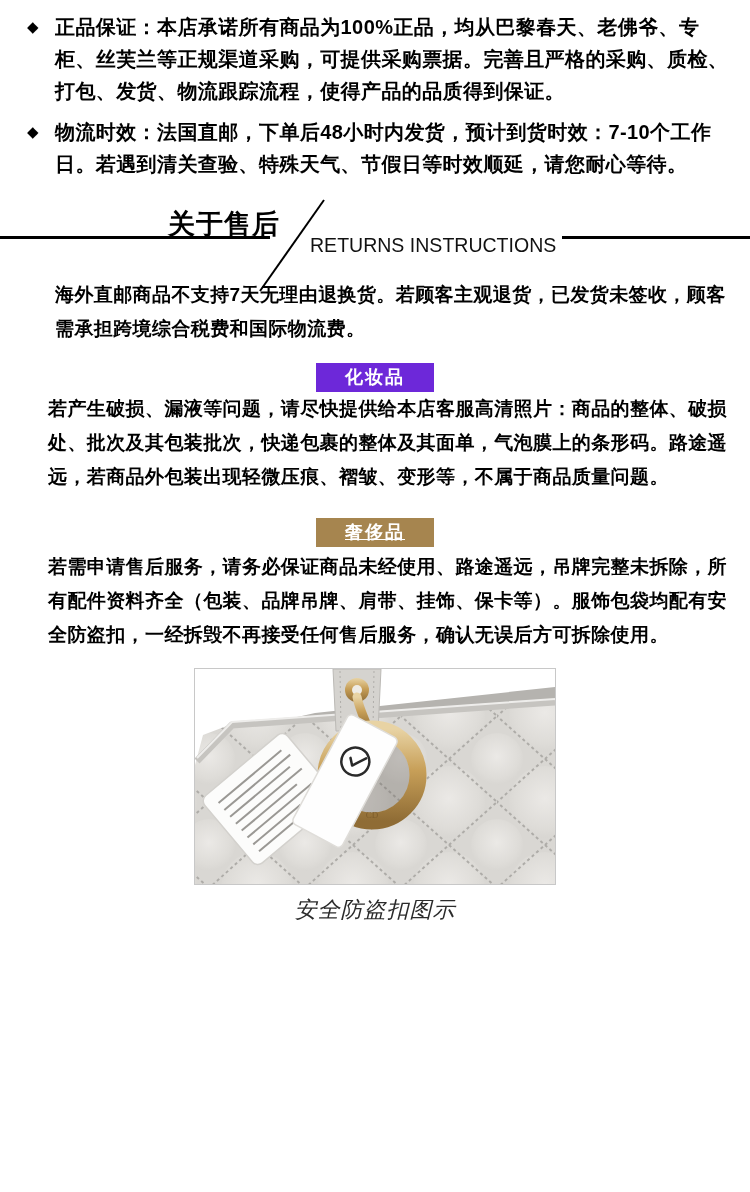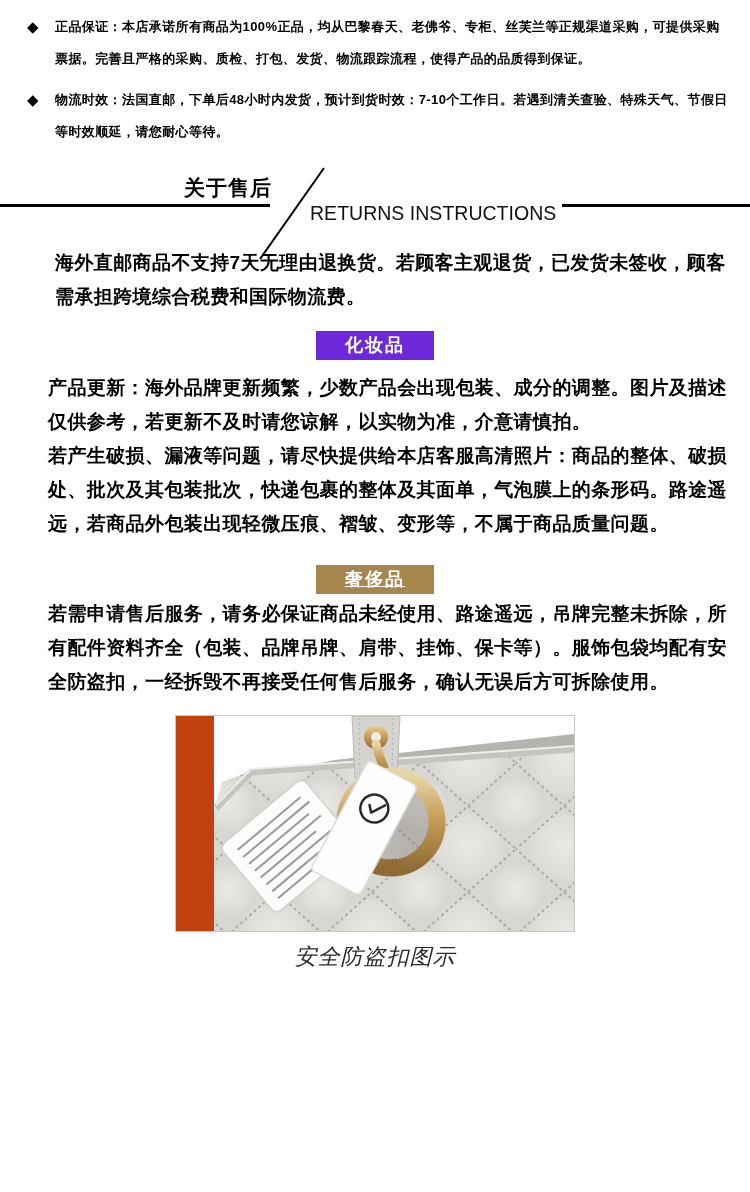--- a/index.html
+++ b/index.html
@@ -10,42 +10,42 @@
     background:#fff;
     font-family:"Liberation Sans",sans-serif;
     color:#000;
     overflow:hidden;
     box-sizing:border-box;
   }
   
   .bullets{padding:11px 20px 0 27px;}
   .bullet{display:flex;margin-bottom:9px;}
   .bullet .marker{width:28px;flex:0 0 28px;font-size:15px;line-height:32px;color:#000;}
-  .bullet .btext{margin:0;flex:1;font-size:13px;line-height:32px;font-weight:600;letter-spacing:.4px;}
+  .bullet .btext{margin:0;flex:1;font-size:20px;line-height:32px;font-weight:600;letter-spacing:.4px;}
   
   .sec-header{position:relative;height:70px;margin-top:18px;}
   .hr{position:absolute;top:38px;height:3px;background:#000;}
   .hr-left{left:0;width:270px;}
   .hr-right{right:0;width:188px;}
-  .title-zh{position:absolute;left:4px;top:8px;width:268px;text-align:right;font-size:21px;font-weight:bold;letter-spacing:1px;}
+  .title-zh{position:absolute;left:12px;top:8px;width:268px;text-align:right;font-size:27px;font-weight:bold;letter-spacing:1px;}
   .slash{position:absolute;left:252px;top:0;width:76px;height:95px;overflow:visible;}
   .title-en{position:absolute;left:310px;top:35px;font-size:21px;color:#111;letter-spacing:0;transform:scaleX(.93);transform-origin:left center;white-space:nowrap;}
   
   .intro{margin:10px 23px 0 55px;font-size:19px;line-height:34px;font-weight:600;letter-spacing:.4px;}
   .para{margin:0 23px 0 48px;font-size:19px;line-height:34px;font-weight:600;letter-spacing:.4px;}
   .mt11{margin-top:11px;}
   .mt7{margin-top:7px;}
   .mt3{margin-top:3px;}
   
   .badge{width:118px;height:29px;margin:17px auto 0;background:#a6854f;color:#fff;
          font-size:18px;font-weight:bold;text-align:center;line-height:29px;letter-spacing:2px;}
   .badge.second{margin-top:24px;}
   
   .figure{margin:16px 0 0;text-align:center;}
-  .photo{width:360px;height:215px;margin:0 auto;border:1px solid #c8c8c8;background:#c2410c;overflow:hidden;padding-left:38px;}
+  .photo{width:360px;height:215px;margin:0 auto;border:1px solid #c8c8c8;background:#c2410c;overflow:hidden;}
   .photo svg{display:block;}
   .caption{margin-top:10px;font-size:22px;font-style:italic;color:#2b2b2b;letter-spacing:1px;}
 </style>
 </head>
 <body>
 
 <div class="page">
 
   <section class="bullets">
     <div class="bullet">
@@ -64,21 +64,20 @@
     <svg class="slash" viewBox="0 0 76 95">
       <line x1="72" y1="2" x2="8" y2="93" stroke="#000" stroke-width="2"></line>
     </svg>
     <div class="title-en">RETURNS INSTRUCTIONS</div>
     <div class="hr hr-right"></div>
   </div>
 
   <p class="intro">海外直邮商品不支持7天无理由退换货。若顾客主观退货，已发货未签收，顾客需承担跨境综合税费和国际物流费。</p>
 
   <div class="badge" style="background: #6d28d9;">化妆品</div>
-  <p class="para mt11">产品更新：海外品牌更新频繁，少数产品会出现包装、成分的调整。图片及描述仅供参考，若更新不及时请您谅解，以实物为准，介意请慎拍。</p>
   <p class="para">若产生破损、漏液等问题，请尽快提供给本店客服高清照片：商品的整体、破损处、批次及其包装批次，快递包裹的整体及其面单，气泡膜上的条形码。路途遥远，若商品外包装出现轻微压痕、褶皱、变形等，不属于商品质量问题。</p>
 
   <div class="badge second" style="background: rgb(166, 133, 79); text-decoration: underline;">奢侈品</div>
   <p class="para mt3">若需申请售后服务，请务必保证商品未经使用、路途遥远，吊牌完整未拆除，所有配件资料齐全（包装、品牌吊牌、肩带、挂饰、保卡等）。服饰包袋均配有安全防盗扣，一经拆毁不再接受任何售后服务，确认无误后方可拆除使用。</p>
 
   <figure class="figure" style="margin:16px 0 0;">
     <div class="photo">
       <svg width="360" height="215" viewBox="0 0 360 215">
         <defs>
           <radialGradient id="puff" cx="50%" cy="45%" r="60%">

